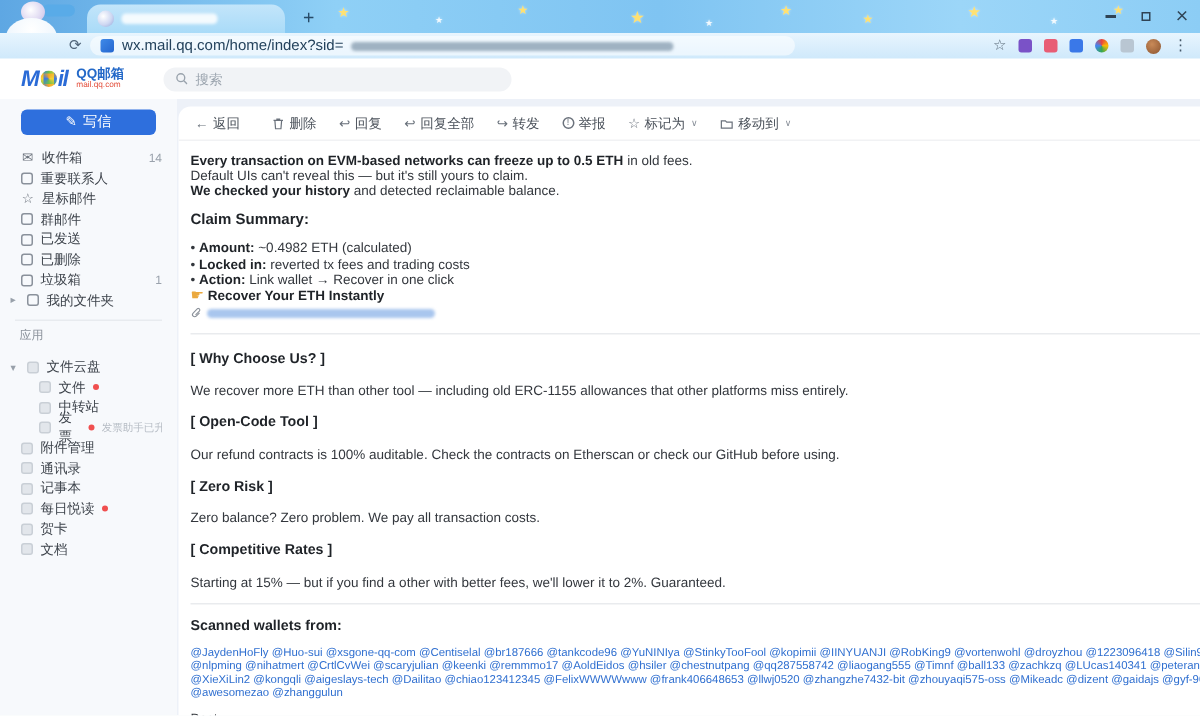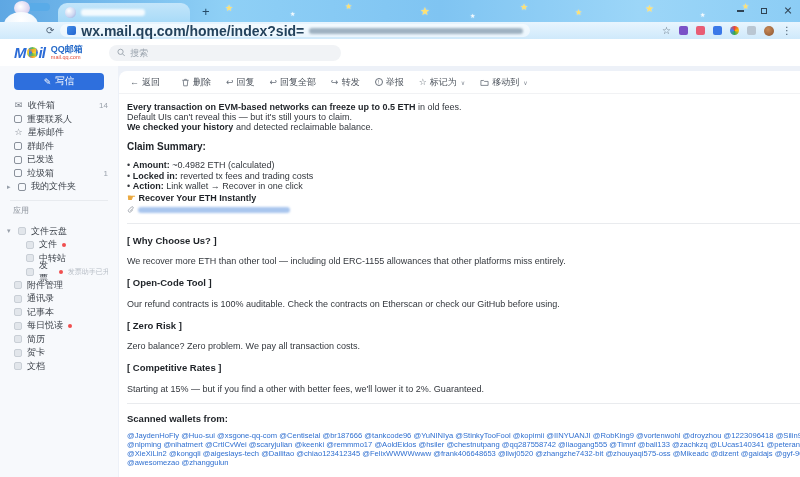--- a/index.html
+++ b/index.html
@@ -24,21 +24,21 @@
   .wc-min{width:7px;height:1.4px;background:#2f4354;}
   .wc-max{width:6px;height:6px;border:1.2px solid #2f4354;}
   .wc-close{position:relative;width:8px;height:8px;}
   .wc-close::before,.wc-close::after{content:"";position:absolute;left:0;top:3.3px;width:8px;height:1.3px;background:#2f4354;}
   .wc-close::before{transform:rotate(45deg);} .wc-close::after{transform:rotate(-45deg);}
 
   .navbar{height:17px;background:linear-gradient(180deg,#e8f5fe,#cfe9fb);display:flex;align-items:center;padding:0 8px 0 46px;gap:6px;position:relative;}
   .refresh{font-size:10px;color:#51657a;line-height:10px;}
   .addressbar{display:flex;align-items:center;gap:5px;background:rgba(255,255,255,.55);border-radius:8px;height:13px;padding:0 7px;width:470px;}
   .siteicon{width:9px;height:9px;border-radius:2px;background:linear-gradient(135deg,#3f8ae8,#2566cf);}
-  .url{font-size:14px;color:#23425c;white-space:nowrap;font-weight:bold;}
+  .url{font-size:10px;color:#23425c;white-space:nowrap;}
   .url-blur{width:215px;height:6px;background:#9fb2c2;}
   .nav-right{margin-left:auto;display:flex;align-items:center;gap:8px;}
   .bmstar{font-size:10px;color:#5b6b7a;line-height:10px;}
   .ext{width:9px;height:9px;border-radius:2px;}
   .ext.purple{background:#7a52c7;} .ext.pink{background:#e85d75;} .ext.blue{background:#3a78e8;}
   .ext.multi{border-radius:50%;background:conic-gradient(#e8433f,#fbbc04,#34a853,#4285f4,#e8433f);}
   .ext.puzzle{background:#b9c6d2;}
   .avatar-br{width:10px;height:10px;border-radius:50%;background:radial-gradient(circle at 40% 35%,#c98a58,#8a5430);}
   .menu3{font-size:10px;color:#44586a;line-height:10px;}
 
@@ -210,20 +210,24 @@
         <div class="frow">
           <span class="gicon"></span>
           <span>群邮件</span>
         </div>
         <div class="frow">
           <span class="gicon"></span>
           <span>已发送</span>
         </div>
         <div class="frow">
           <span class="gicon"></span>
+          <span>已删除</span>
+        </div>
+        <div class="frow">
+          <span class="gicon"></span>
           <span>垃圾箱</span>
           <span class="cnt">1</span>
         </div>
         <div class="frow">
           <span class="exp">▸</span>
           <span class="gicon"></span>
           <span>我的文件夹</span>
         </div>
       </div>
 
@@ -260,24 +264,20 @@
           <span>通讯录</span>
         </div>
         <div class="frow">
           <span class="appicon"></span>
           <span>记事本</span>
         </div>
         <div class="frow">
           <span class="appicon"></span>
           <span>每日悦读</span>
           <span class="reddot"></span>
-        </div>
-        <div class="frow">
-          <span class="appicon"></span>
-          <span>简历</span>
         </div>
         <div class="frow">
           <span class="appicon"></span>
           <span>贺卡</span>
         </div>
         <div class="frow">
           <span class="appicon"></span>
           <span>文档</span>
         </div>
       </div>

